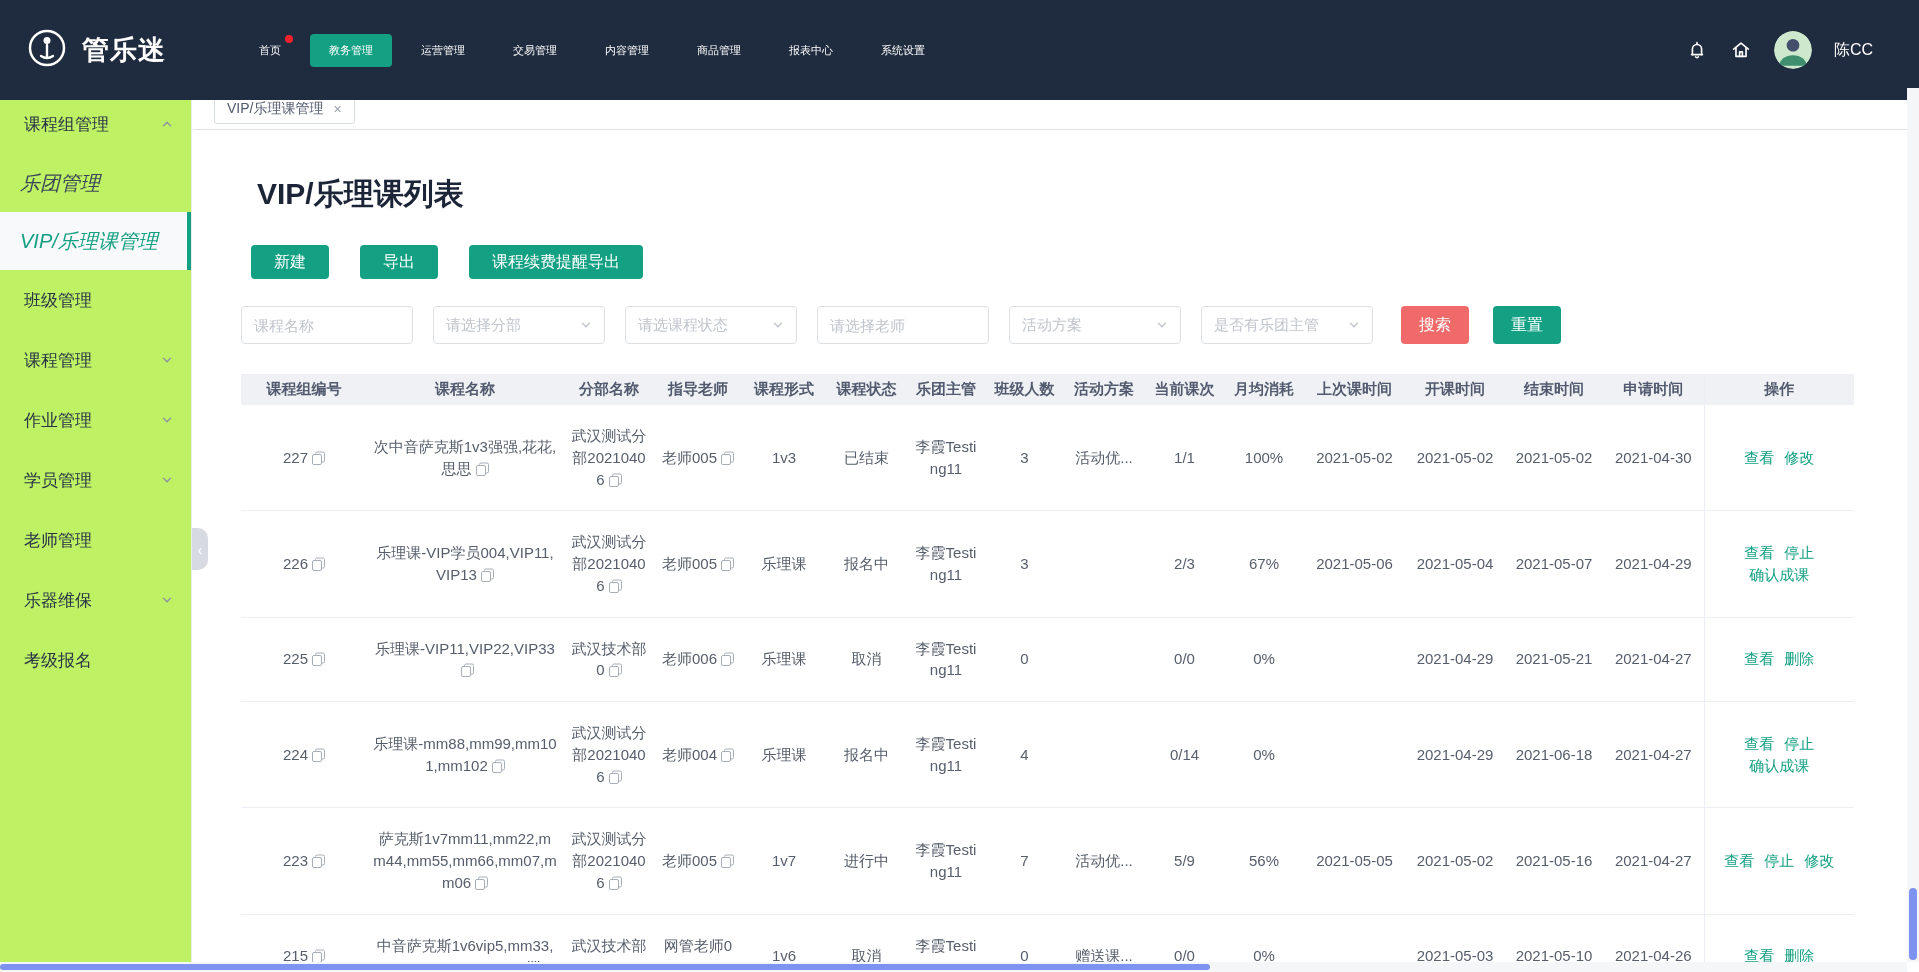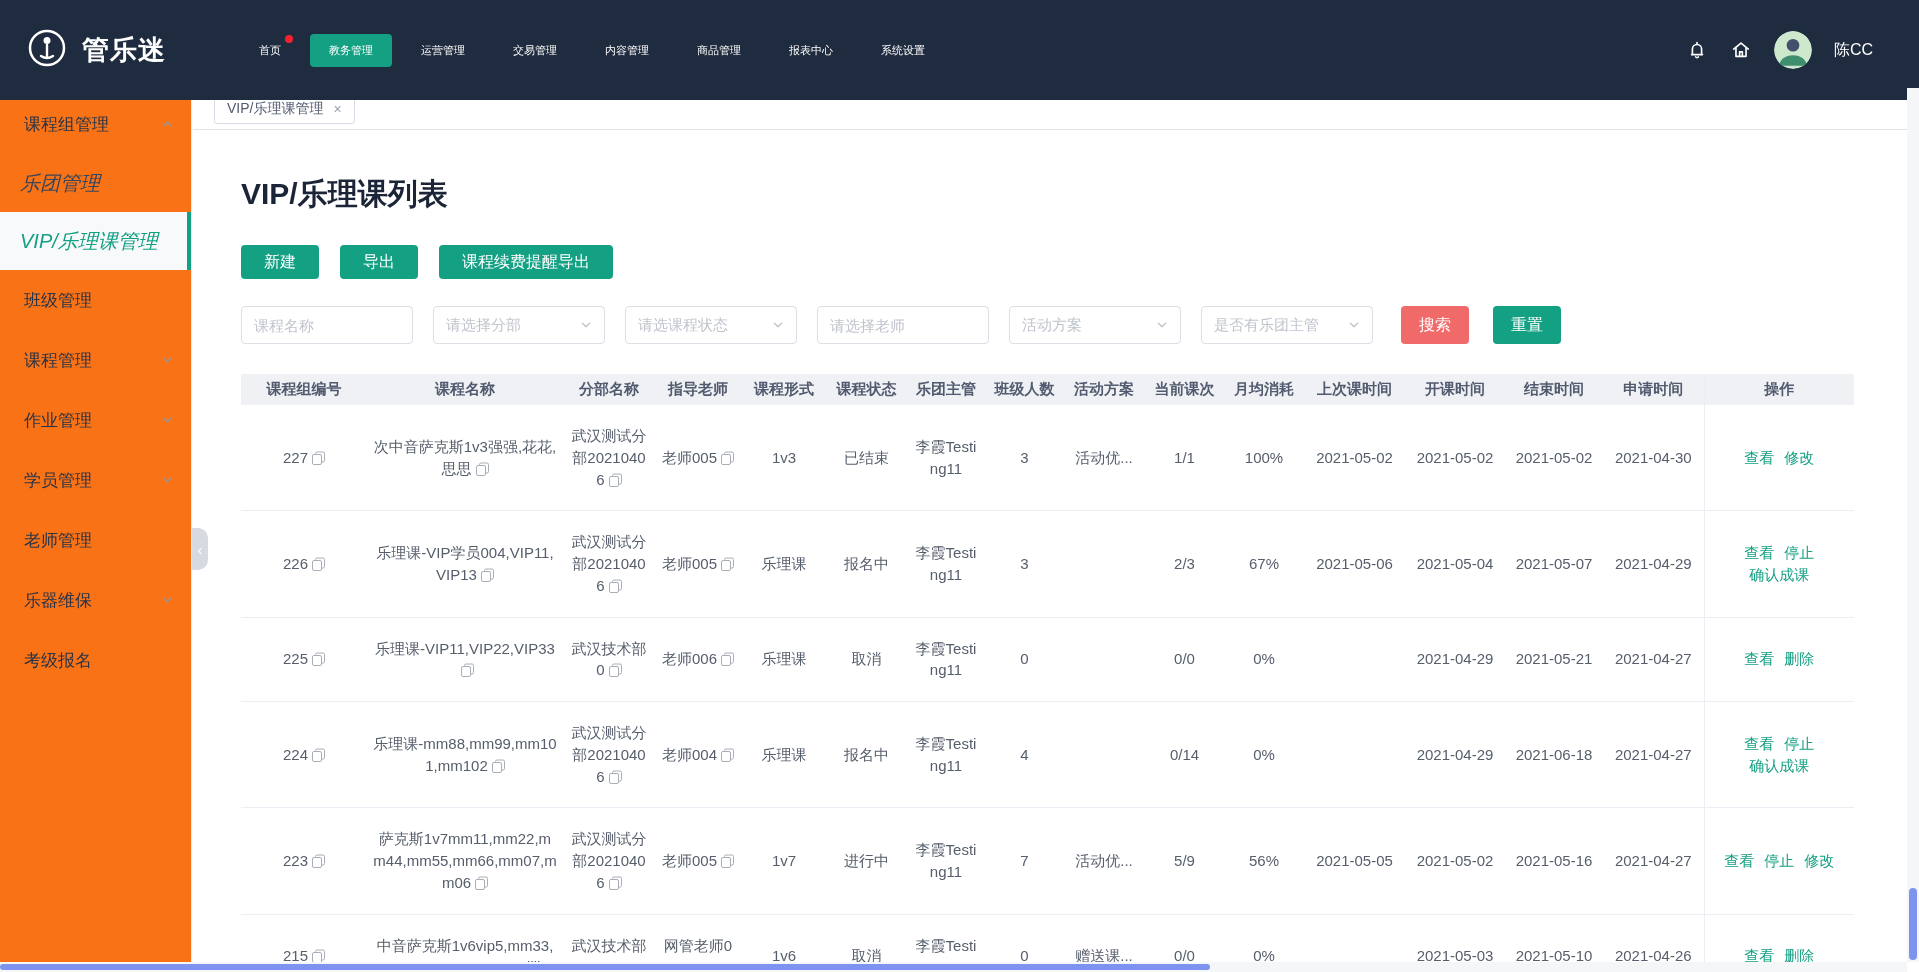--- a/index.html
+++ b/index.html
@@ -13,39 +13,39 @@
   .nav-menu { display:flex; align-items:center; gap:10px; margin-left:40px; }
   .nav-item { position:relative; color:#fff; font-size:11px; padding:9px 19px; border-radius:4px; cursor:pointer; white-space:nowrap; }
   .nav-item.active { background:var(--accent,#14a083); }
   .nav-dot { position:absolute; top:1px; right:7px; width:8px; height:8px; border-radius:50%; background:#f5222d; }
   .nav-right { margin-left:auto; display:flex; align-items:center; gap:22px; padding-right:46px; }
   .nav-icon { display:flex; cursor:pointer; }
   .avatar { width:38px; height:38px; border-radius:50%; overflow:hidden; display:block; cursor:pointer; }
   .username { color:#fff; font-size:16px; cursor:pointer; white-space:nowrap; }
 
   
-  .sidebar { position:absolute; top:88px; left:0; width:192px; height:884px; background:#f97316; border-right:1px solid #ececec; z-index:5; padding-top:6px; }
+  .sidebar { position:absolute; top:88px; left:0; width:192px; height:884px; background:#bef264; border-right:1px solid #ececec; z-index:5; padding-top:6px; }
   .side-item { display:flex; align-items:center; justify-content:space-between; height:60px; padding:0 18px 0 24px; font-size:17px; color:#2a3447; cursor:pointer; position:relative; }
   .side-item.lvl2 { padding-left:20px; font-size:20px; color:#3a4559; height:58px;font-style:italic; }
   .side-item.active { color:var(--accent,#14a083); background:#f7f9fa; }
   .side-item.active::after { content:""; position:absolute; right:0; top:0; bottom:0; width:4px; background:var(--accent,#14a083); }
   .chev { display:flex; color:#9096a0; }
   .collapse-handle { position:absolute; left:192px; top:528px; width:16px; height:42px; background:#d7dae0; color:#fff; border-radius:0 10px 10px 0; display:flex; align-items:center; justify-content:center; font-size:15px; cursor:pointer; z-index:6; }
 
   
   .tabbar { position:absolute; top:88px; left:193px; width:1726px; height:42px; background:#fff; border-bottom:1px solid #e0e3e9; display:flex; align-items:center; padding-left:21px; z-index:4; }
   .tab { display:flex; align-items:center; gap:10px; height:31px; padding:0 12px; border:1px solid #d8dce5; border-radius:3px; font-size:14px; color:#515a6e; background:#fff; cursor:pointer; }
   .tab-close { font-size:14px; color:#9aa2ad; cursor:pointer; line-height:1; }
 
   
   .content { position:absolute; top:130px; left:193px; width:1726px; height:842px; padding:28px 48px 0; overflow:hidden; }
-  .page-title { font-size:30px; font-weight:700; color:#1c2438; margin:16px 0 30px; }
+  .page-title { font-size:30px; font-weight:700; color:#1c2438; margin:16px 16px 30px; }
   .actions { display:flex; gap:21px; }
   .btn { border:none; border-radius:4px; color:#fff; font-size:16px; height:34px; padding:0 23px; cursor:pointer; font-family:inherit; display:inline-flex; align-items:center; white-space:nowrap; }
-  .btn.accent { background:var(--accent,#14a083); }
+  .btn.accent { background:var(--accent,#14a083);margin-left:10px; }
   .btn.danger { background:var(--danger,#f06a6a); }
   .filters { display:flex; align-items:center; gap:20px; margin-top:27px; }
   .filter-inputs { display:flex; gap:20px; }
   input.f-input { width:172px; height:38px; border:1px solid #dcdfe6; border-radius:4px; padding:0 12px; font-size:15px; color:#333; font-family:inherit; outline:none; }
   input.f-input::placeholder { color:#c0c4cc; }
   .f-select { width:172px; height:38px; border:1px solid #dcdfe6; border-radius:4px; background:#fff; display:flex; align-items:center; justify-content:space-between; padding:0 12px; font-size:15px; color:#c0c4cc; cursor:pointer; }
   .f-select .chev { color:#c0c4cc; }
   .btn.search { height:38px; padding:0 18px; margin-left:8px; }
   .btn.reset { height:38px; padding:0 18px; margin-left:4px; }
 

